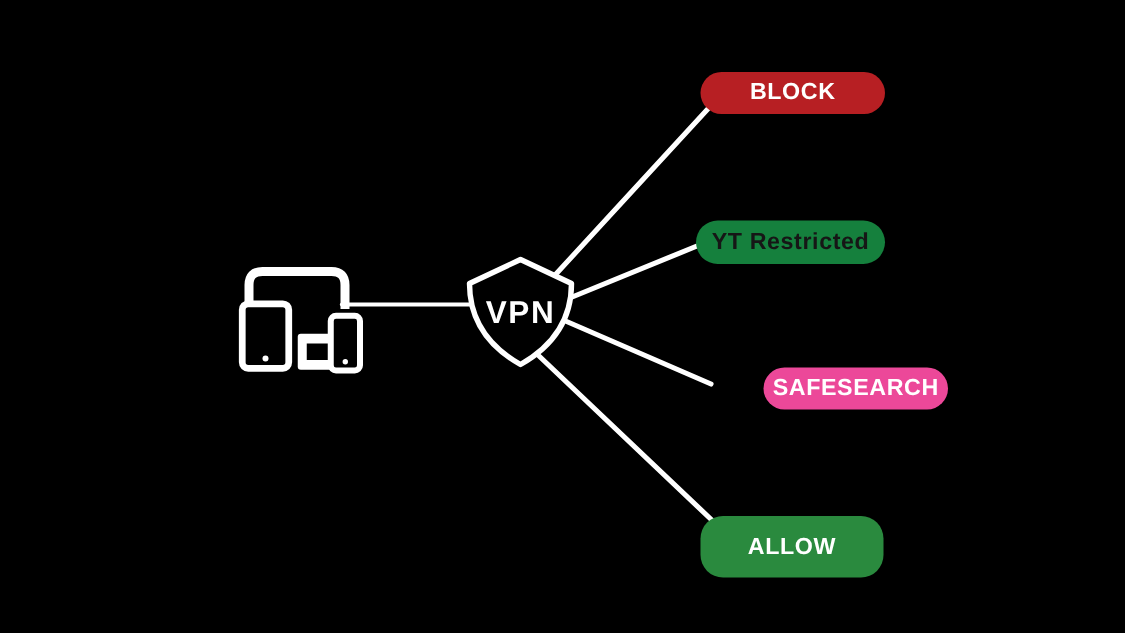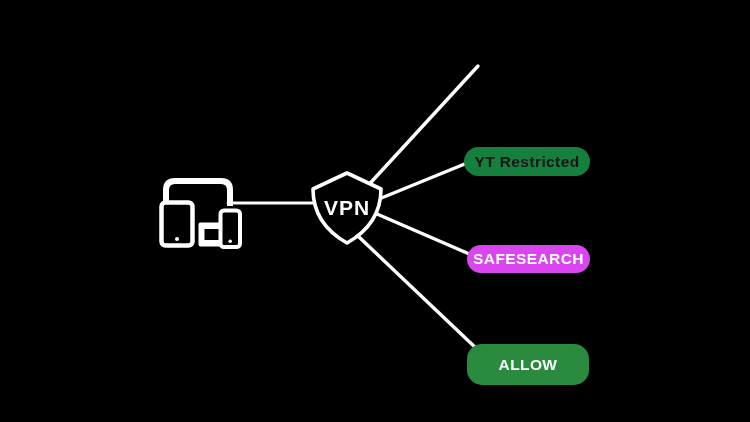--- a/index.html
+++ b/index.html
@@ -67,20 +67,21 @@
       <rect x="220.5" y="210.5" width="19.5" height="36.5" rx="3.5" fill="#000000" stroke="#ffffff" stroke-width="4"></rect>
       <circle cx="230.2" cy="241.2" r="1.8" fill="#ffffff"></circle>
     </g>
 
     <g>
       <path d="M347,173 L381,189 C381,212 370,230 347,243 C324,230 313,212 313,189 Z" fill="#000000" stroke="#ffffff" stroke-width="3.6" stroke-linejoin="round"></path>
       <text x="347" y="215" text-anchor="middle" class="vpn-label">VPN</text>
     </g>
   </svg>
 
+  <div class="pill pill-block" style="background-color: rgb(183, 31, 35); color: rgb(255, 255, 255);">BLOCK</div>
 
   <div class="pill pill-yt" style="background-color: #15803d; color: rgb(22, 22, 22);">YT Restricted</div>
 
-  <div class="pill pill-safesearch" style="background-color: #d946ef; color: rgb(255, 255, 255);">SAFESEARCH</div>
+  <div class="pill pill-safesearch" style="background-color: #ec4899; color: rgb(255, 255, 255); margin-left: 42px;">SAFESEARCH</div>
 
   <div class="pill pill-allow" style="background-color: rgb(42, 138, 62); color: rgb(255, 255, 255);">ALLOW</div>
 
 </div>
 
 </body></html>

